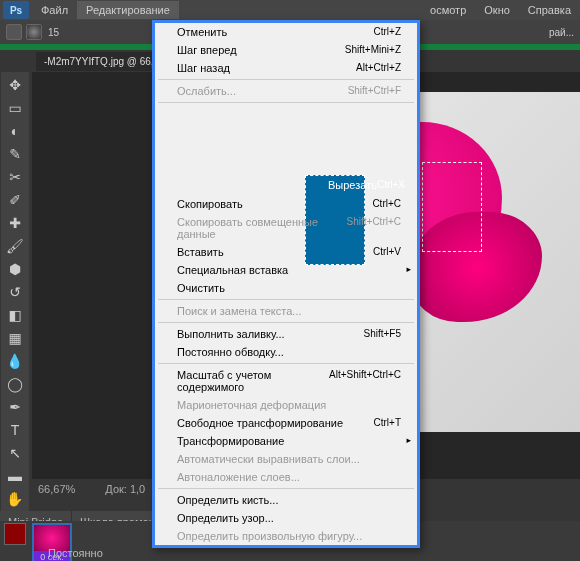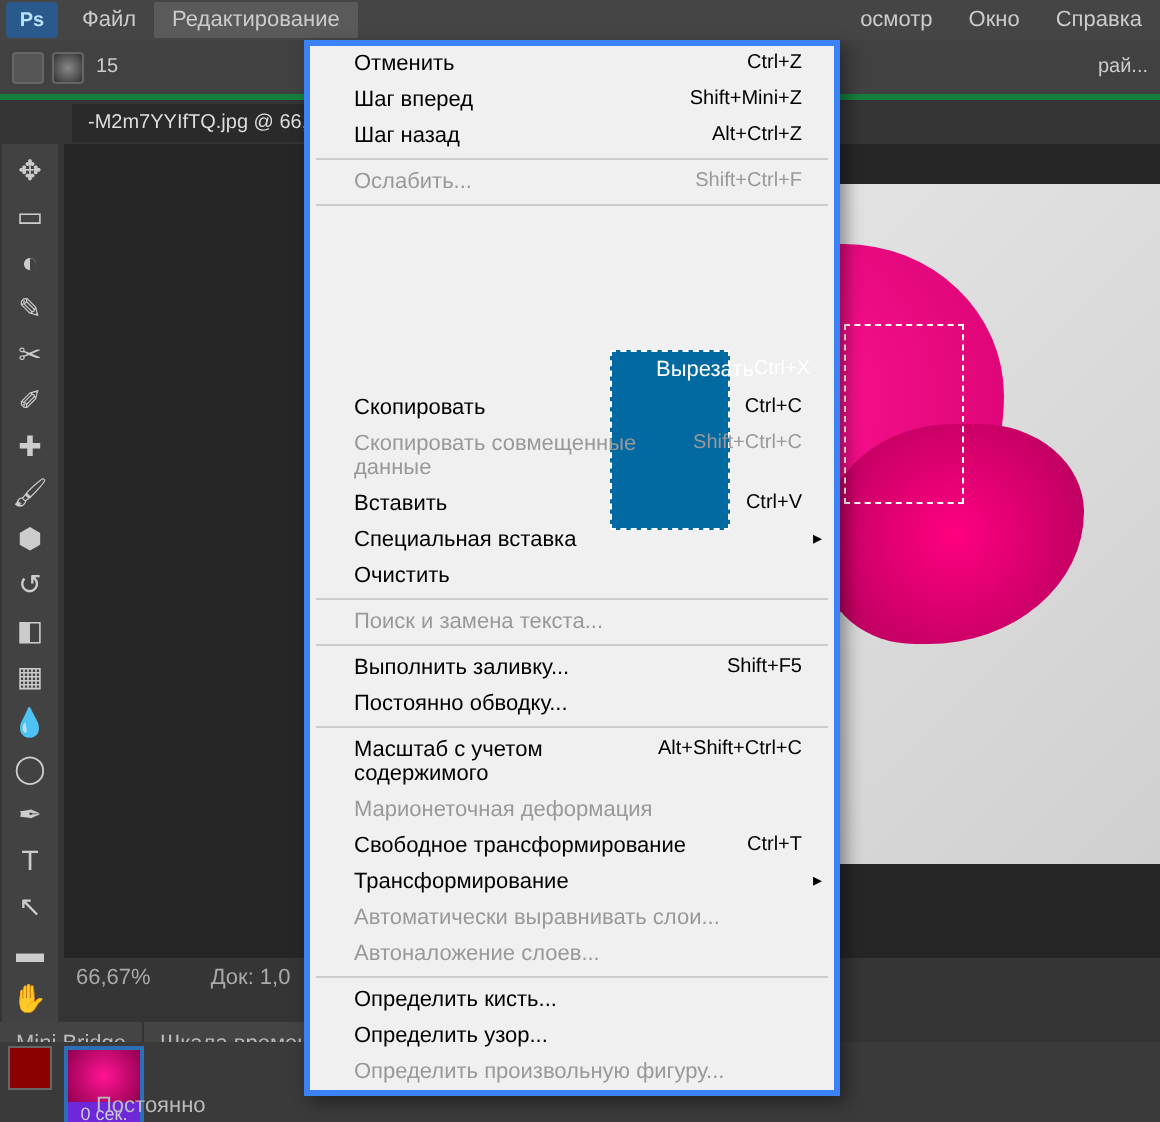--- a/index.html
+++ b/index.html
@@ -3,21 +3,21 @@
 <meta charset="utf-8">
 <style>
 * { margin: 0; padding: 0; box-sizing: border-box; font-family: Tahoma, Arial, sans-serif; font-size: 11px; }
 body { background: #353535; width: 580px; height: 561px; overflow: hidden; position: relative; }
 
 .menubar { background: #454545; height: 20px; display: flex; align-items: center; color: #ccc; }
 .ps-logo { width: 26px; height: 18px; background: #2a5a8c; color: #b8e0ff; display: flex; align-items: center; justify-content: center; margin: 0 3px; font-weight: bold; font-size: 10px; border-radius: 2px; }
 .menu-item { padding: 3px 9px; cursor: pointer; }
 .menu-item.active { background: #5a5a5a; }
 
-.optbar { background: #414141; height: 30px; display: flex; align-items: center; padding: 0 6px; gap: 4px; border-bottom: 3px solid #15803d; }
+.optbar { background: #414141; height: 30px; display: flex; align-items: center; padding: 0 6px; gap: 4px; border-bottom: 6px solid #15803d; }
 .opt-icon { width: 16px; height: 16px; background: #555; border: 1px solid #666; border-radius: 2px; }
 .opt-num { color: #ccc; font-size: 10px; margin-left: 2px; }
 
 .tabbar { background: #353535; height: 22px; display: flex; align-items: center; padding-left: 36px; }
 .doc-tab { color: #ddd; font-size: 10px; padding: 4px 8px; background: #2a2a2a; }
 
 .toolbar { position: absolute; left: 1px; top: 72px; width: 28px; background: #424242; display: flex; flex-direction: column; gap: 1px; padding: 2px 0; }
 .tool { width: 24px; height: 22px; margin: 0 auto; display: flex; align-items: center; justify-content: center; color: #ccc; cursor: pointer; font-size: 14px; }
 
 .canvas { position: absolute; left: 32px; top: 72px; right: 0; bottom: 82px; background: #262626; overflow: hidden; }

